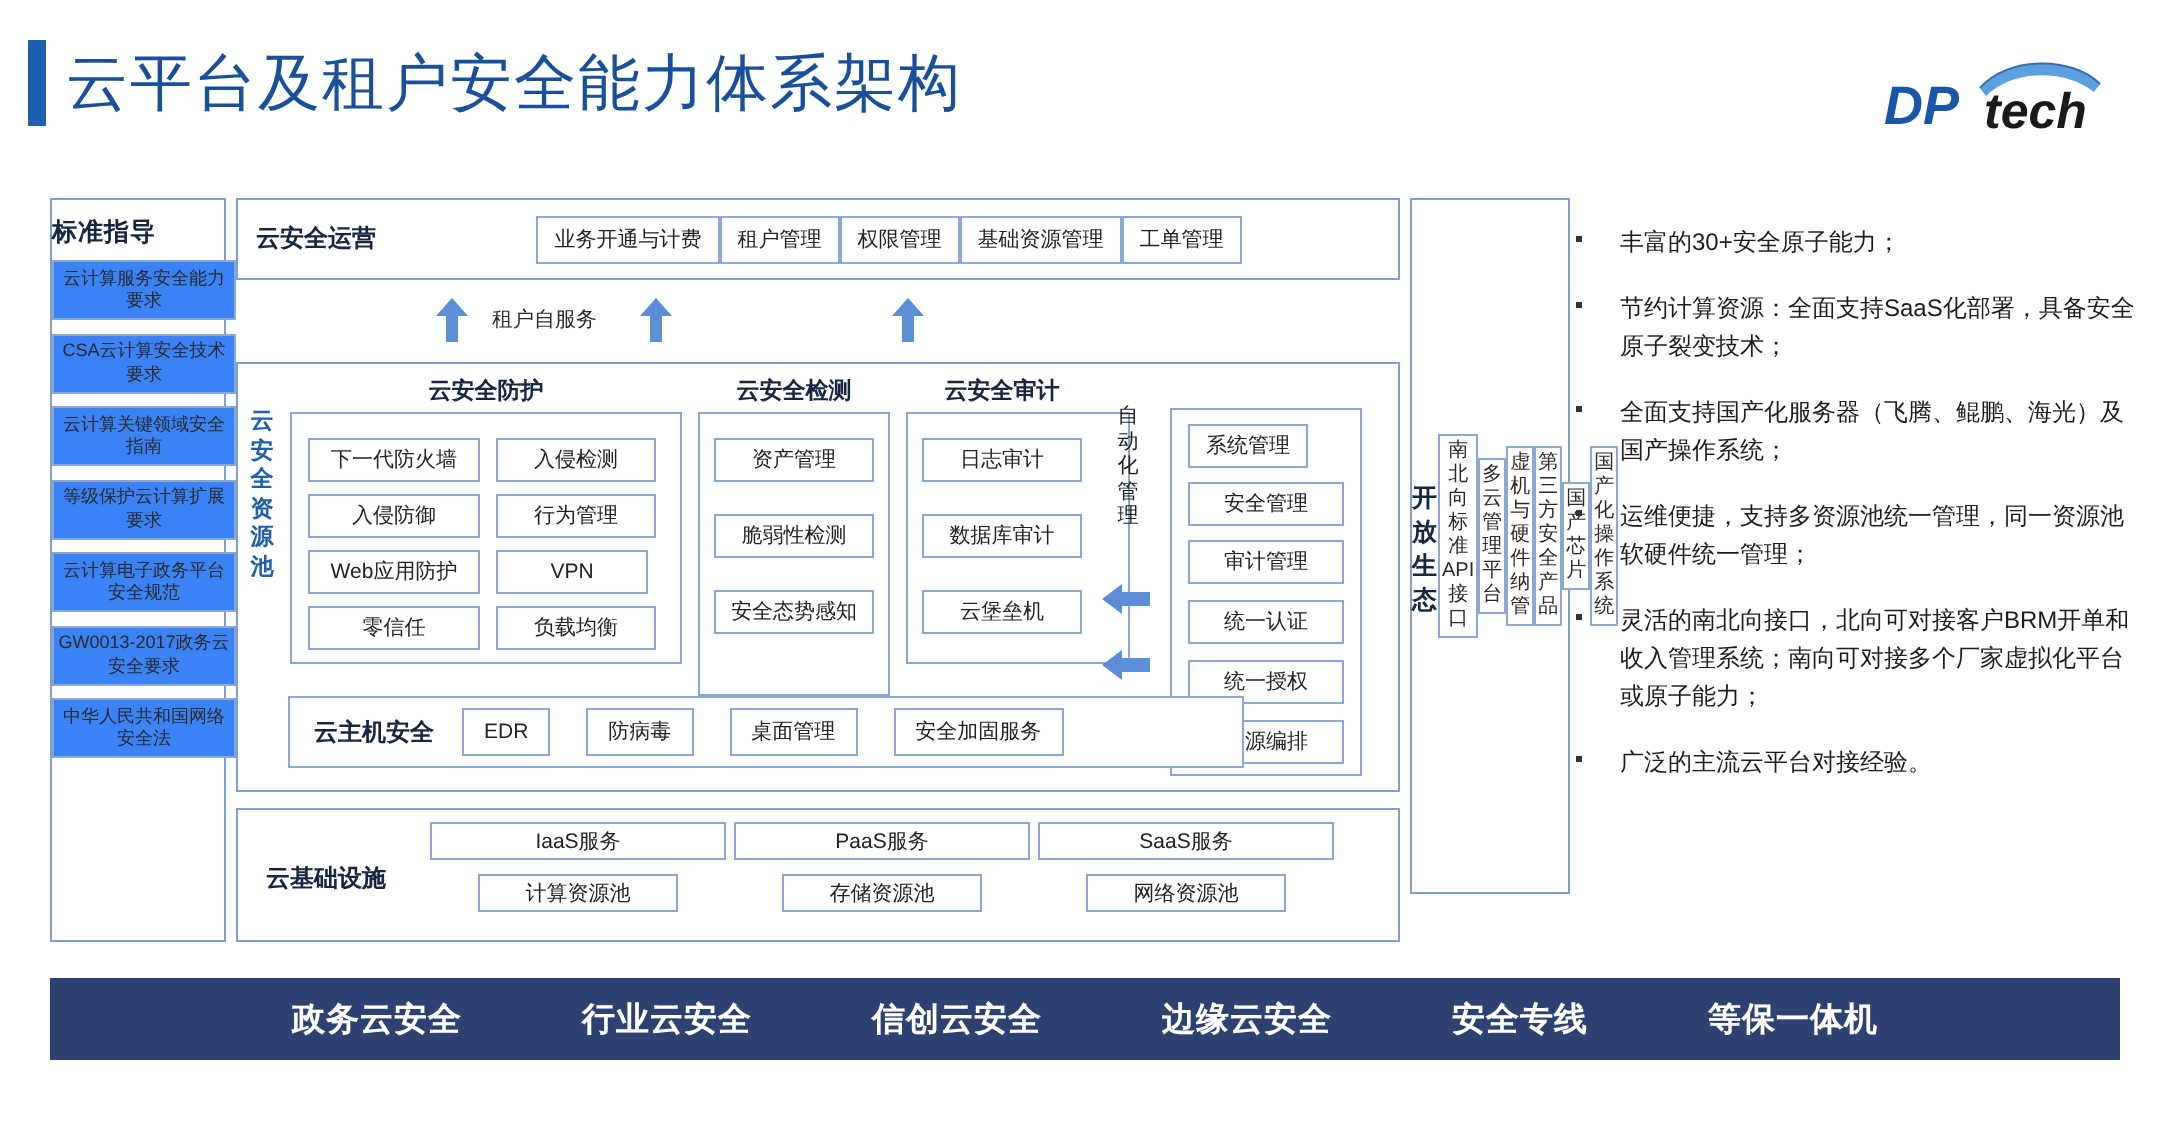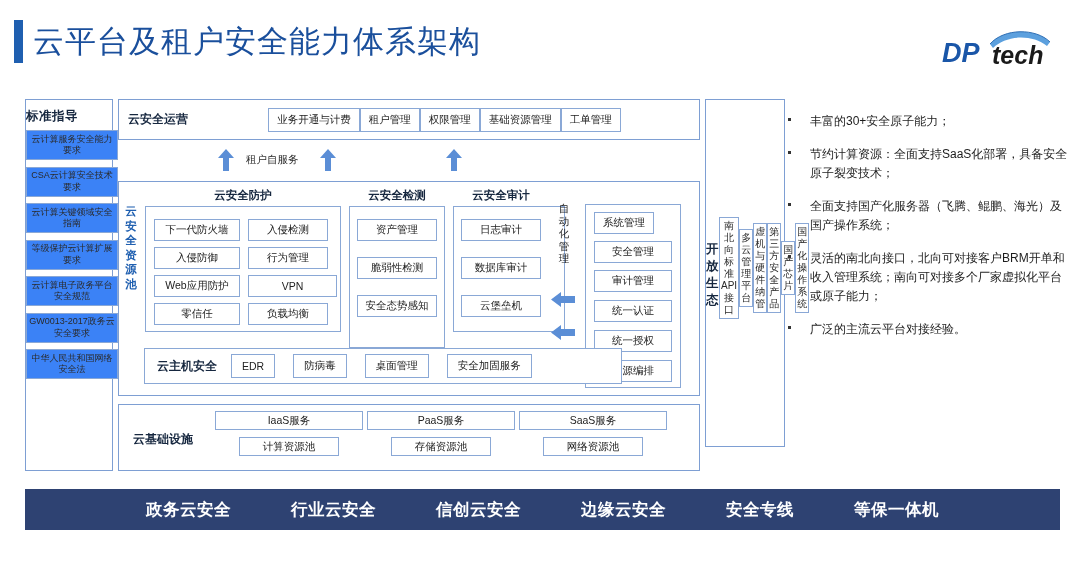--- a/index.html
+++ b/index.html
@@ -193,21 +193,21 @@
       <div class="pool-label">云安全资源池</div>
 
       <div class="sec-title" style="left:26px;top:6px;width:196px;">云安全防护</div>
       <div class="sec-box" style="left:26px;top:24px;width:196px;height:126px;text-align:center;">
         <div class="cell" style="position:absolute;left:8px;top:12px;width:86px;height:22px;">下一代防火墙</div>
         <div class="cell" style="position:absolute;left:8px;top:40px;width:86px;height:22px;">入侵防御</div>
         <div class="cell" style="position:absolute;left:8px;top:68px;width:86px;height:22px;">Web应用防护</div>
         <div class="cell" style="position:absolute;left:8px;top:96px;width:86px;height:22px;">零信任</div>
         <div class="cell" style="position:absolute;left:102px;top:12px;width:80px;height:22px;">入侵检测</div>
         <div class="cell" style="position:absolute;left:102px;top:40px;width:80px;height:22px;">行为管理</div>
-        <div class="cell" style="position:absolute;left:102px;top:68px;width:89px;height:22px;">VPN</div>
+        <div class="cell" style="position:absolute;left:102px;top:68px;width:76px;height:22px;">VPN</div>
         <div class="cell" style="position:absolute;left:102px;top:96px;width:80px;height:22px;">负载均衡</div>
       </div>
 
       <div class="sec-title" style="left:230px;top:6px;width:96px;">云安全检测</div>
       <div class="sec-box" style="left:230px;top:24px;width:96px;height:142px;">
         <div class="cell" style="position:absolute;left:7px;top:12px;width:80px;height:22px;">资产管理</div>
         <div class="cell" style="position:absolute;left:7px;top:50px;width:80px;height:22px;">脆弱性检测</div>
         <div class="cell" style="position:absolute;left:7px;top:88px;width:80px;height:22px;">安全态势感知</div>
       </div>
 
@@ -275,20 +275,21 @@
     <div class="eco-item">第三方安全产品</div>
     <div class="eco-item">国产芯片</div>
     <div class="eco-item">国产化操作系统</div>
   </div>
 </div>
 
 <div class="bullets">
   <div class="bullet"><span class="dot"></span><span>丰富的30+安全原子能力；</span></div>
   <div class="bullet"><span class="dot"></span><span>节约计算资源：全面支持SaaS化部署，具备安全原子裂变技术；</span></div>
   <div class="bullet"><span class="dot"></span><span>全面支持国产化服务器（飞腾、鲲鹏、海光）及国产操作系统；</span></div>
+  <div class="bullet"><span class="dot"></span><span>运维便捷，支持多资源池统一管理，同一资源池软硬件统一管理；</span></div>
   <div class="bullet"><span class="dot"></span><span>灵活的南北向接口，北向可对接客户BRM开单和收入管理系统；南向可对接多个厂家虚拟化平台或原子能力；</span></div>
   <div class="bullet"><span class="dot"></span><span>广泛的主流云平台对接经验。</span></div>
 </div>
 
 <div class="banner">
   <div class="banner-item">政务云安全</div>
   <div class="banner-item">行业云安全</div>
   <div class="banner-item">信创云安全</div>
   <div class="banner-item">边缘云安全</div>
   <div class="banner-item">安全专线</div>

